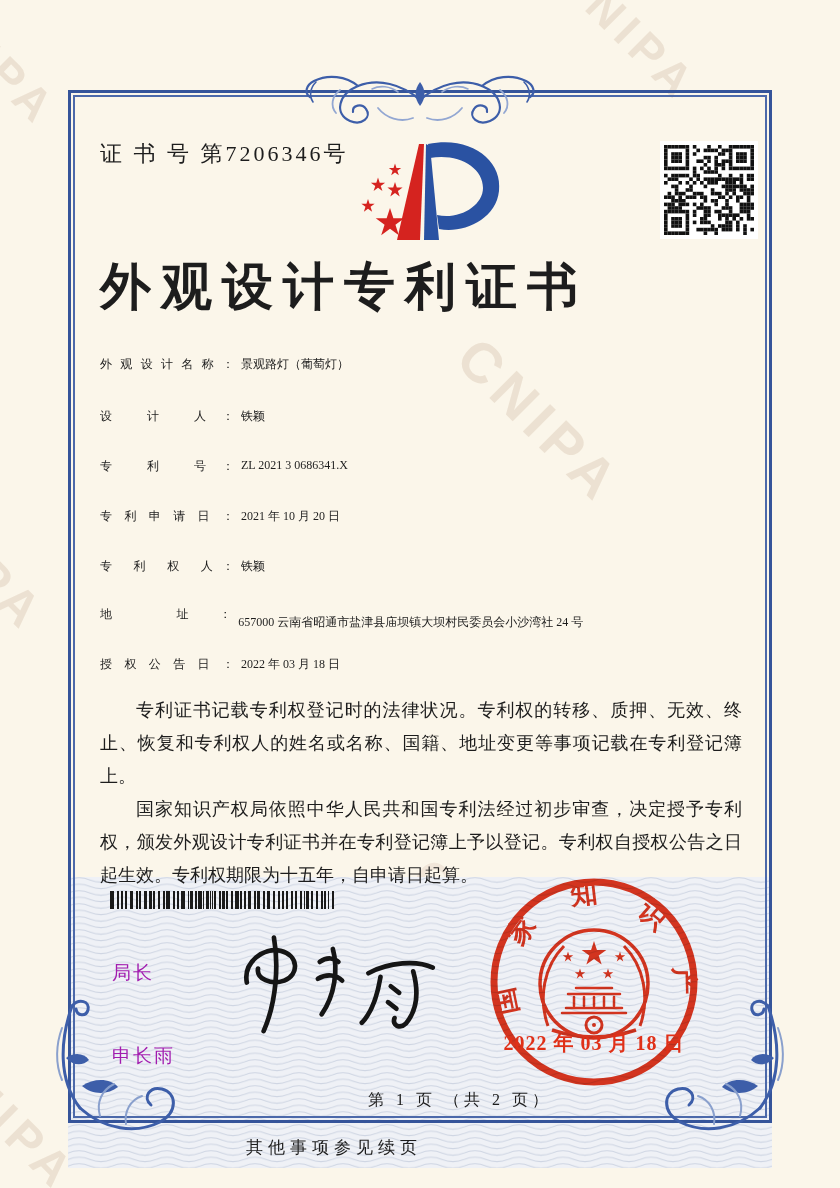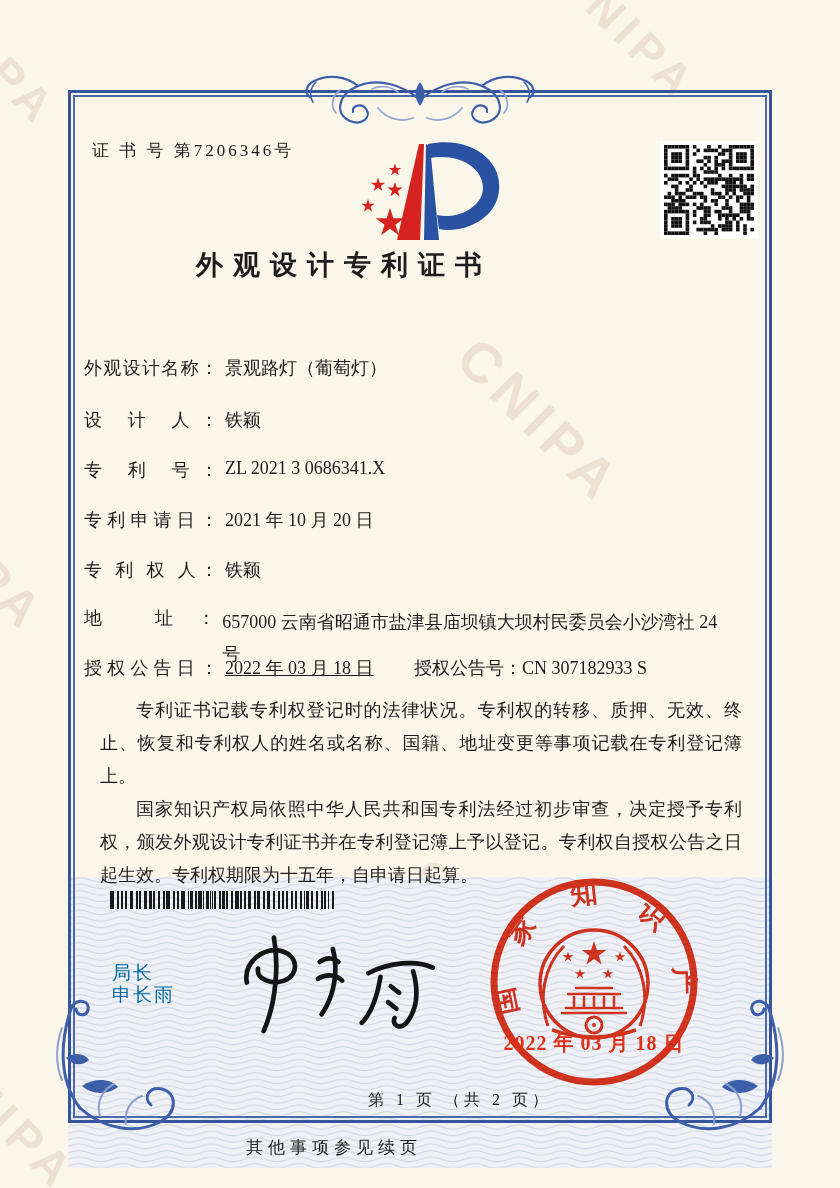--- a/index.html
+++ b/index.html
@@ -21,42 +21,42 @@
   
   .band{left:68px; top:877px; z-index:2;}
   
   .frame{
     left:68px; top:90px; width:704px; height:1033px;
     border:3px solid #35549a; z-index:3; box-sizing:border-box;
   }
   .frame-inner{position:absolute; inset:2px; border:2px solid #4c69aa;}
   .orn{z-index:4;}
   .content{z-index:5;}
-  .certno{left:92px; top:139px; font-size:17px; letter-spacing:3px; z-index:5;}
+  .certno{left:100px; top:139px; font-size:22px; letter-spacing:3px; z-index:5;}
   .qr{left:660px; top:141px; background:#ffffff; padding:4px; z-index:5; line-height:0;}
   .logo{left:350px; top:134px; z-index:5;}
   .title{
-    left:0; top:247px; width:688px; text-align:center; z-index:5;
-    font-size:27px; font-weight:bold; letter-spacing:10px;
+    left:0; top:253px; width:688px; text-align:center; z-index:5;
+    font-size:51px; font-weight:bold; letter-spacing:10px;
   }
-  .field{left:84px; width:650px; font-size:18px; z-index:5; white-space:nowrap;}
+  .field{left:100px; width:650px; font-size:12px; z-index:5; white-space:nowrap;}
   .flabel{
     display:inline-block; width:134px; margin-right:7px;
     text-align:justify; text-align-last:justify; text-justify:inter-character;
     vertical-align:top;
   }
   .addr{display:flex; white-space:normal;}
   .addr .fvalue{width:522px; line-height:32px;}
   .grant2{position:absolute; left:330px; top:0;}
   .paras{left:100px; top:694px; width:642px; font-size:18px; line-height:33px;
     text-align:justify; z-index:5;}
   .paras p{margin:0; text-indent:2em;}
   .barcode{left:110px; top:891px; z-index:5; line-height:0;}
   .officer{left:112px; z-index:5; font-family:"Liberation Sans","DejaVu Sans",sans-serif;
-    font-size:19px; color:#0369a1; letter-spacing:2px;}
+    font-size:19px; color:#a21caf; letter-spacing:2px;}
   .sig{left:230px; top:924px; z-index:6;}
   .seal{left:478px; top:866px; z-index:6; mix-blend-mode:multiply; opacity:.97;}
   .sealdate{left:478px; top:1030px; width:232px; text-align:center; z-index:7;
     color:#e03018; font-size:20px; letter-spacing:1px; font-weight:bold;}
   .pageno{left:12px; top:1090px; width:840px; text-align:center; font-size:16px;
     letter-spacing:4px; z-index:5;margin-left:28px;}
   .note{left:0; top:1136px; width:668px; text-align:center; font-size:17px;
     letter-spacing:5px; z-index:5;}
 </style>
 </head>
@@ -499,23 +499,22 @@
   <div class="abs field" style="top:508px;">
     <span class="flabel">专利申请日：</span><span class="fvalue">2021 年 10 月 20 日</span>
   </div>
   <div class="abs field" style="top:558px;">
     <span class="flabel">专 利 权 人：</span><span class="fvalue">铁颖</span>
   </div>
   <div class="abs field addr" style="top:606px;">
     <span class="flabel">地 址：</span>
       <span class="fvalue">657000 云南省昭通市盐津县庙坝镇大坝村民委员会小沙湾社 24 号</span>
   </div>
-  <div class="abs field" style="top:656px;text-decoration:underline;">
+  <div class="abs field" style="top:656px;">
     <span class="flabel">授权公告日：</span><span class="fvalue">2022 年 03 月 18 日</span>
-    <span class="grant2"><span>授权公告号：</span><span>CN 307182933 S</span></span>
   </div>
 
   <div class="abs paras content">
     <p>专利证书记载专利权登记时的法律状况。专利权的转移、质押、无效、终止、恢复和专利权人的姓名或名称、国籍、地址变更等事项记载在专利登记簿上。</p>
     <p>国家知识产权局依照中华人民共和国专利法经过初步审查，决定授予专利权，颁发外观设计专利证书并在专利登记簿上予以登记。专利权自授权公告之日起生效。专利权期限为十五年，自申请日起算。</p>
   </div>
 
   <div class="abs barcode">
     <svg id="bcsvg" width="228" height="18" xmlns="http://www.w3.org/2000/svg">
         <rect x="0" y="0" width="4" height="18" fill="#1a1a1a"></rect>
@@ -567,21 +566,21 @@
         <rect x="201" y="0" width="2" height="18" fill="#1a1a1a"></rect>
         <rect x="206" y="0" width="2" height="18" fill="#1a1a1a"></rect>
         <rect x="211" y="0" width="2" height="18" fill="#1a1a1a"></rect>
         <rect x="214" y="0" width="2" height="18" fill="#1a1a1a"></rect>
         <rect x="218" y="0" width="1" height="18" fill="#1a1a1a"></rect>
         <rect x="222" y="0" width="2" height="18" fill="#1a1a1a"></rect>
       </svg>
   </div>
 
   <div class="abs officer" style="top:960px;">局长</div>
-  <div class="abs officer" style="top:982px;">申长雨</div>
+  <div class="abs officer" style="top:1043px;">申长雨</div>
 
   <div class="abs sig">
     <svg width="215" height="118" viewBox="0 0 230 125" xmlns="http://www.w3.org/2000/svg">
       <g fill="none" stroke="#151515" stroke-width="5" stroke-linecap="round">
         <path d="M18,62 C14,40 36,24 54,28 C74,33 74,54 58,60 C44,65 28,58 30,47"></path>
         <path d="M47,14 C52,42 50,82 36,114"></path>
         <path d="M96,40 C104,34 112,36 116,40"></path>
         <path d="M94,58 C104,52 114,54 120,60"></path>
         <path d="M110,26 C116,48 112,76 98,96"></path>
         <path d="M148,52 C170,40 200,38 217,46"></path>

